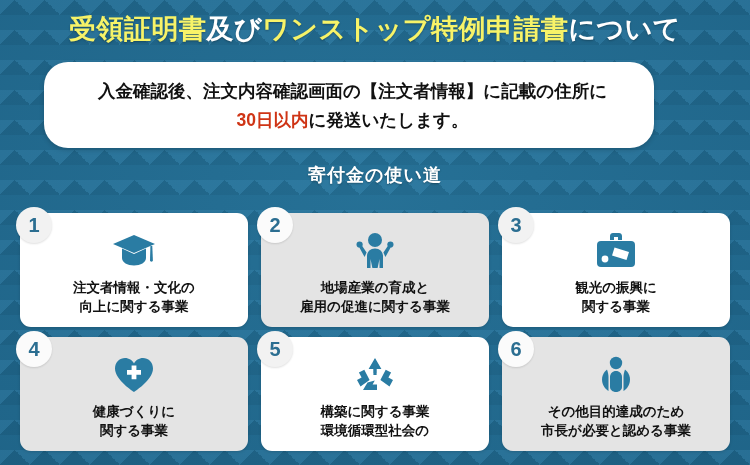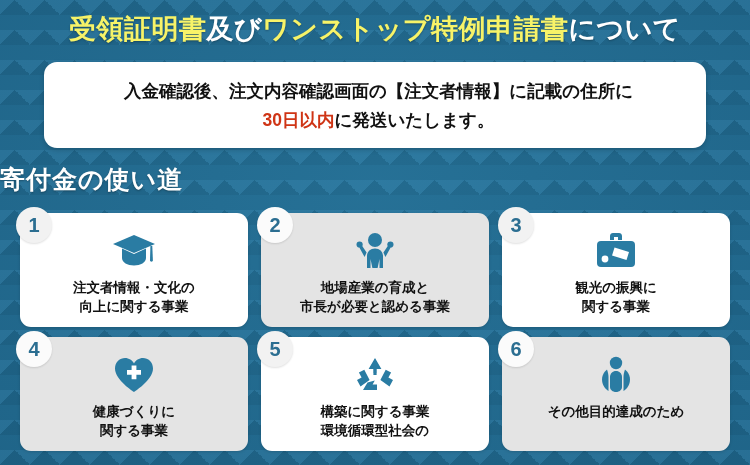--- a/index.html
+++ b/index.html
@@ -36,38 +36,38 @@
     text-align:center;
     font-size:27px;font-weight:bold;letter-spacing:.5px;
     line-height:34px;white-space:nowrap;
     text-shadow:0 1px 2px rgba(0,0,0,.28);
   }
   .t-hi{color:#f7f368;}
   .t-lo{color:#ffffff;}
 
   
   .notice{
-    position:absolute;left:44px;top:62px;width:662px;height:86px;
-    background:#ffffff;border-radius:13px;
+    position:absolute;left:44px;top:62px;width:610px;height:86px;
+    background:#ffffff;border-radius:24px;
     box-shadow:0 2px 5px rgba(0,0,0,.18);
     box-sizing:border-box;
     padding:15px 0 0 7px;
   }
   .notice-line{
     color:#111111;font-size:17.5px;font-weight:bold;
     line-height:29px;text-align:center;white-space:nowrap;
   }
   .notice-line.l2{}
   .warn{color:#cf3415;}
 
   
   .section-heading{
     position:absolute;left:0;right:0;top:163px;
-    text-align:left;color:#ffffff;
-    font-size:25px;font-weight:bold;letter-spacing:1px;
+    text-align:center;color:#ffffff;
+    font-size:18px;font-weight:bold;letter-spacing:1px;
     text-shadow:0 1px 2px rgba(0,0,0,.3);
   }
 
   
   #grid{
     position:absolute;left:20px;top:213px;
     width:710px;height:238px;
     display:grid;
     grid-template-columns:repeat(3,1fr);
     grid-template-rows:repeat(2,1fr);
@@ -150,21 +150,21 @@
           <circle cx="22" cy="8" r="7" fill="#2a7ca3"></circle>
           <path fill="#2a7ca3" d="M22 16.5 C26.5 16.5 30 19.5 30 24 L30 36 L26.5 36 L26.5 27 L24.6 36 L19.4 36 L17.5 27 L17.5 36 L14 36 L14 24 C14 19.5 17.5 16.5 22 16.5 Z"></path>
           <path fill="#2a7ca3" d="M13.6 20.5 L9.2 14 C8.2 12.5 5.6 14.1 6.5 15.8 L11.6 25 Z"></path>
           <path fill="#2a7ca3" d="M30.4 20.5 L34.8 14 C35.8 12.5 38.4 14.1 37.5 15.8 L32.4 25 Z"></path>
           <circle cx="6.6" cy="12.5" r="3.1" fill="#2a7ca3"></circle>
           <circle cx="37.4" cy="12.5" r="3.1" fill="#2a7ca3"></circle>
         </svg>
       </div>
       <div class="card-label">
         <div>地場産業の育成と</div>
-        <div>市長が必要と認める事業</div>
+        <div>雇用の促進に関する事業</div>
       </div>
     </div>
 
     <div class="card light">
       <div class="badge">3</div>
       <div class="icon">
         <svg width="42" height="36" viewBox="0 0 42 36">
           <path fill="#2a7ca3" d="M15 3 C15 1.3 16.3 0 18 0 L24 0 C25.7 0 27 1.3 27 3 L27 7 L23 7 L23 4 L19 4 L19 7 L15 7 Z"></path>
           <rect x="2" y="8" width="38" height="26" rx="4" fill="#2a7ca3"></rect>
           <circle cx="10" cy="26" r="3.4" fill="#ffffff"></circle>
@@ -219,17 +219,18 @@
       <div class="icon">
         <svg width="40" height="38" viewBox="0 0 40 38">
           <circle cx="20" cy="7" r="6.2" fill="#2a7ca3"></circle>
           <path fill="#2a7ca3" d="M20 15 C23.4 15 26 17.6 26 21 L26 31 C26 33.8 23.4 36 20 36 C16.6 36 14 33.8 14 31 L14 21 C14 17.6 16.6 15 20 15 Z"></path>
           <path fill="#2a7ca3" d="M11 13.5 C11 13.5 6 17 6 23.5 C6 29 9.6 33.5 12.5 35 L12.5 21 C12.5 17.5 11 13.5 11 13.5 Z"></path>
           <path fill="#2a7ca3" d="M29 13.5 C29 13.5 34 17 34 23.5 C34 29 30.4 33.5 27.5 35 L27.5 21 C27.5 17.5 29 13.5 29 13.5 Z"></path>
         </svg>
       </div>
       <div class="card-label">
         <div>その他目的達成のため</div>
+        <div>市長が必要と認める事業</div>
       </div>
     </div>
 
   </div>
 </div>
 
 </body></html>

